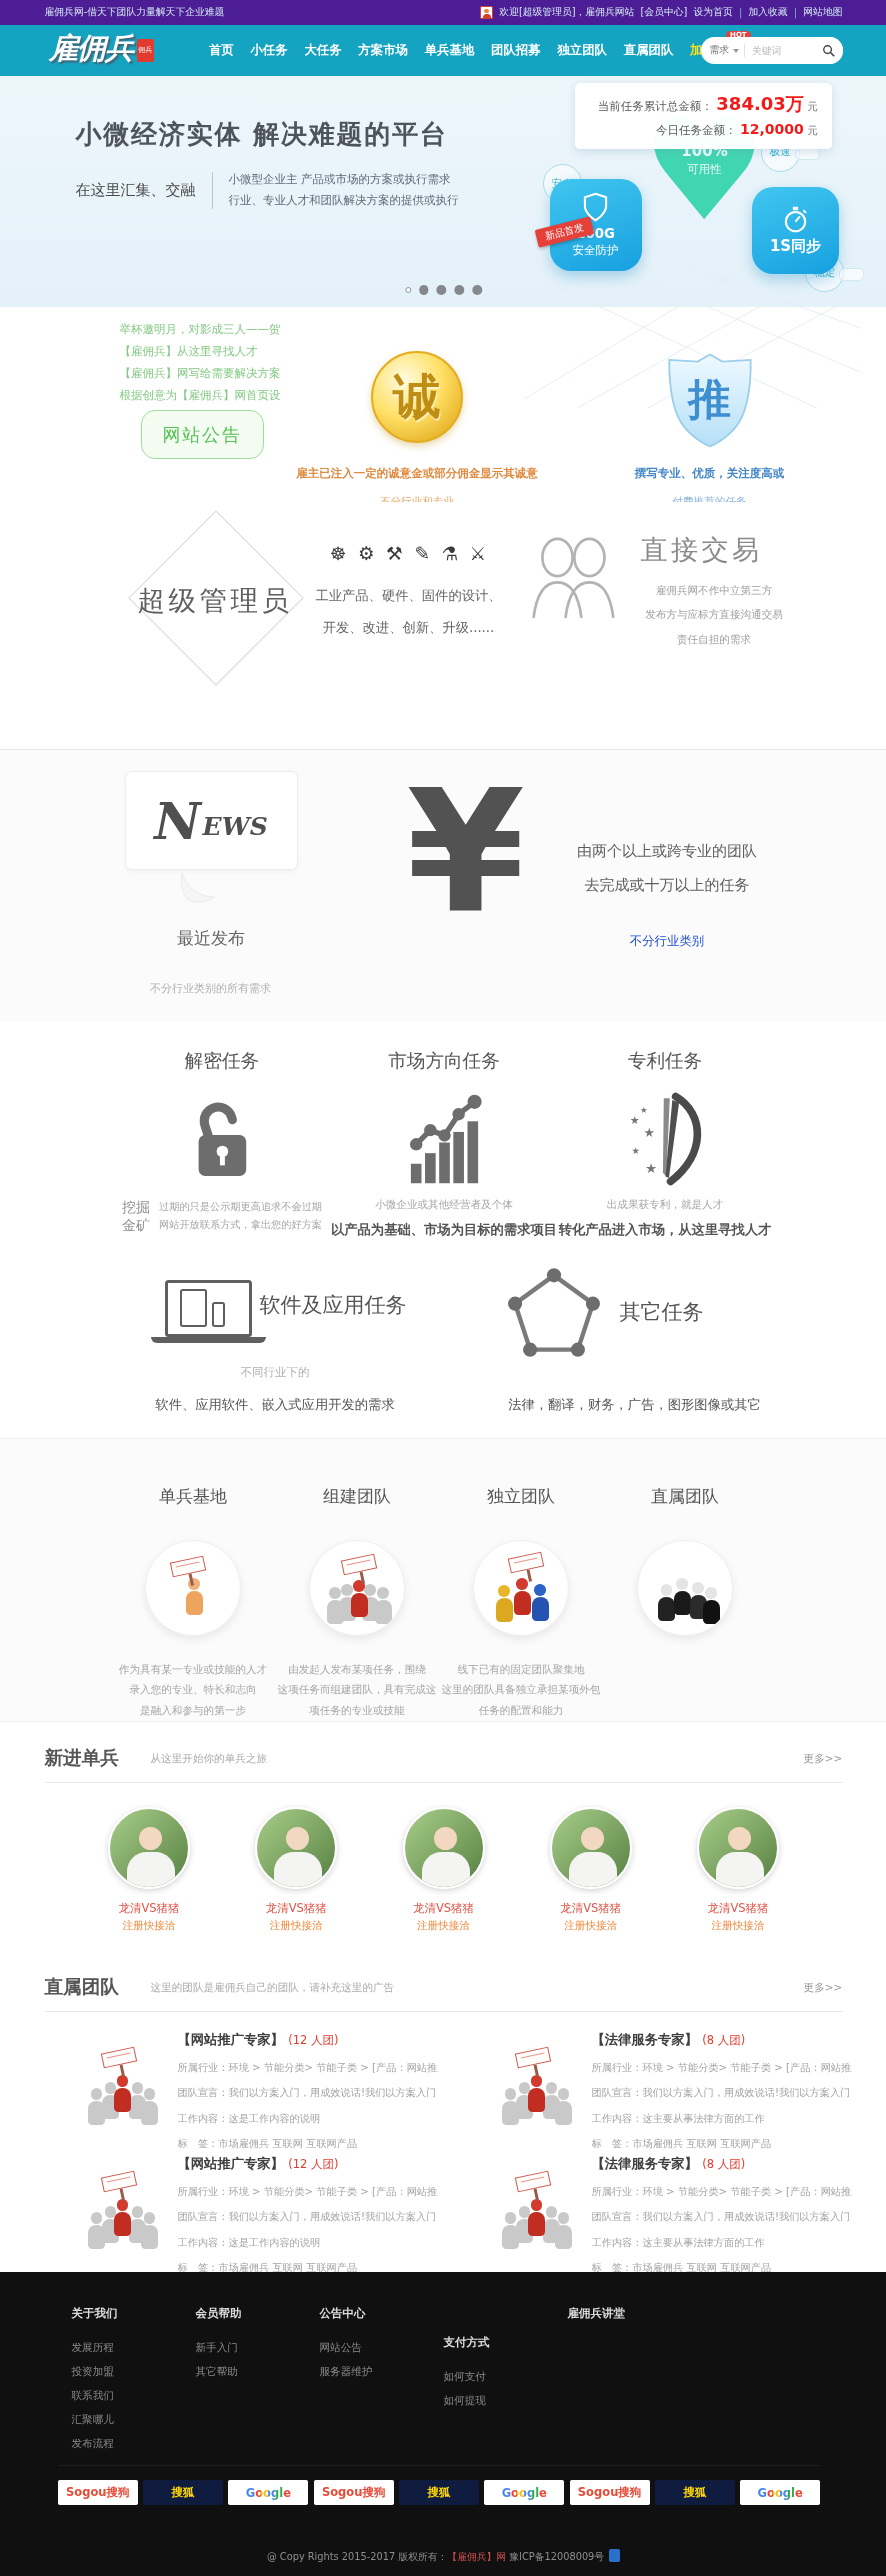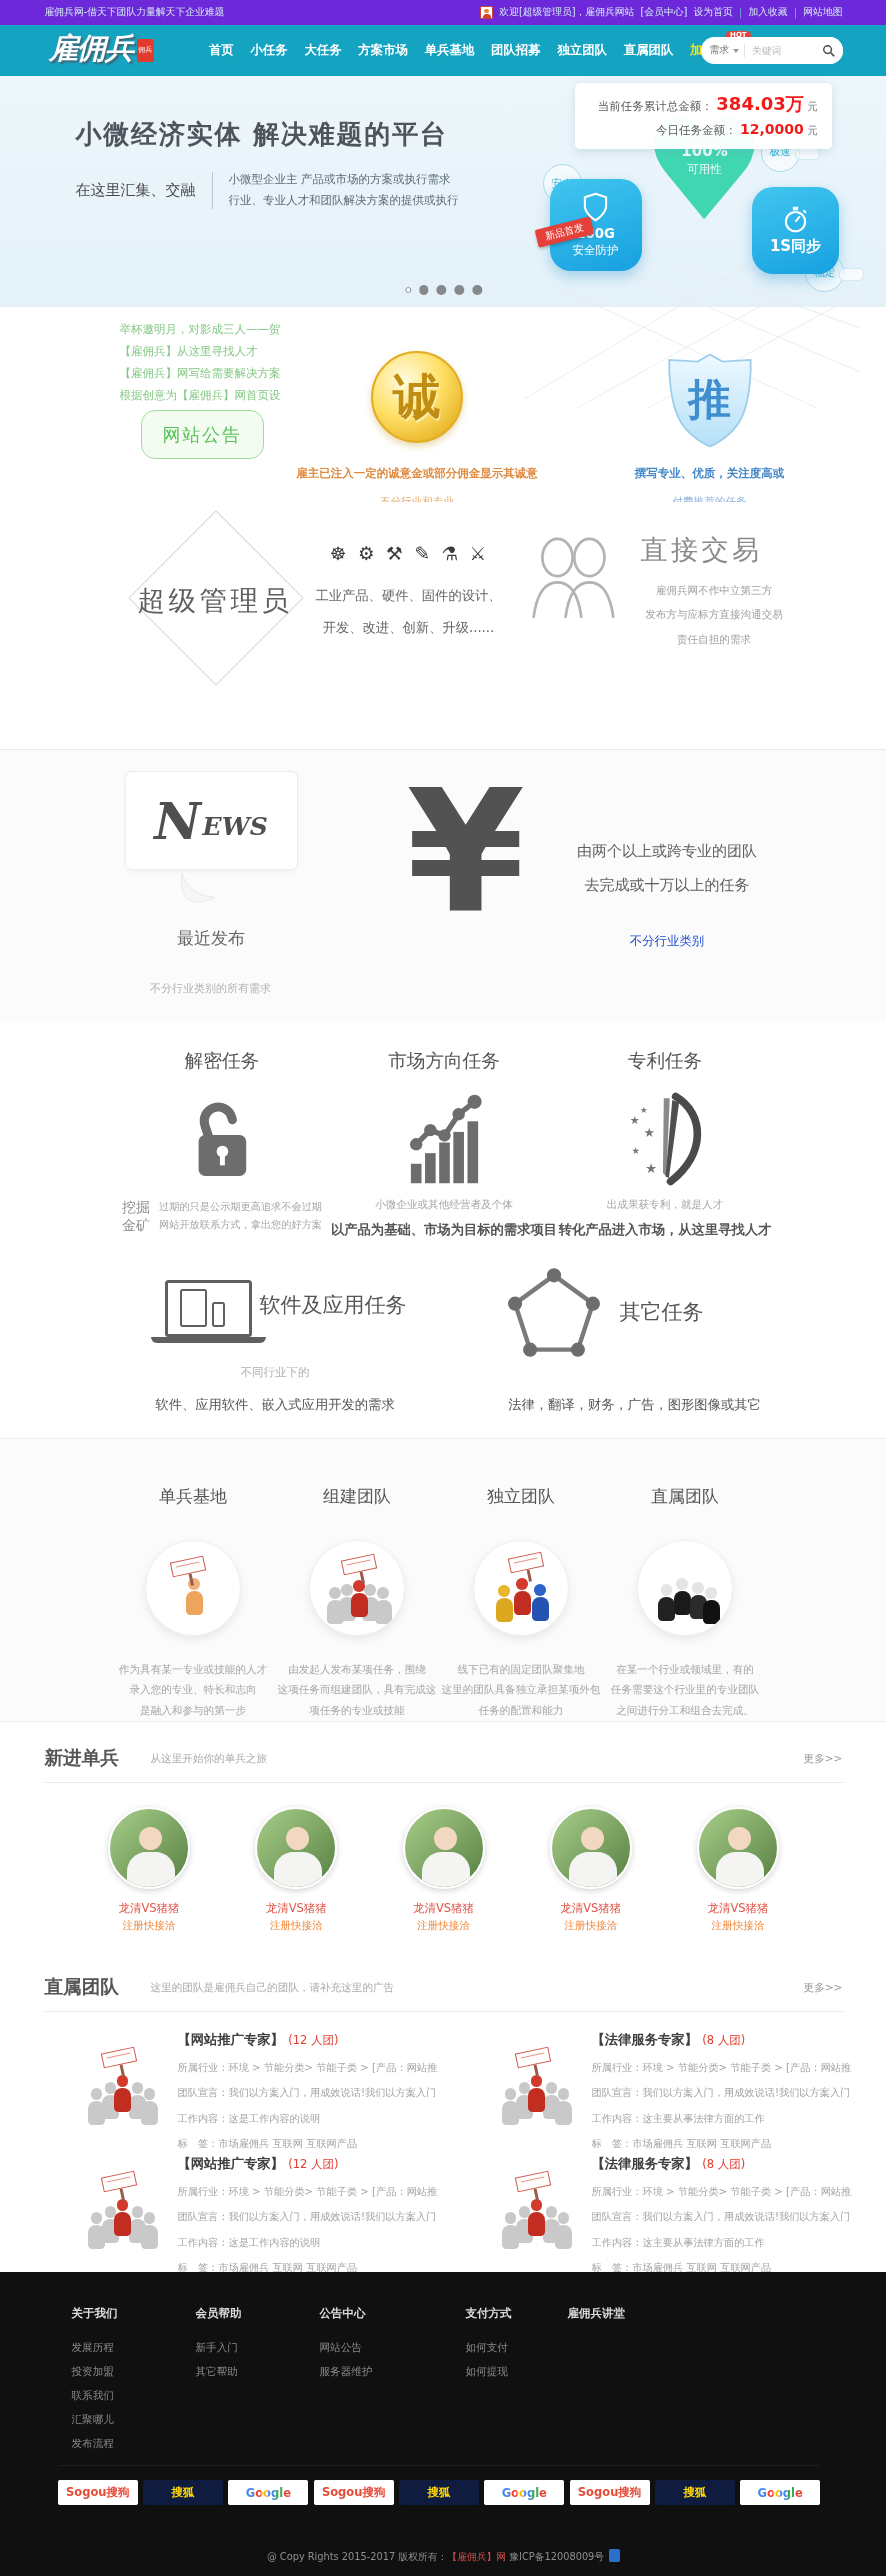--- a/index.html
+++ b/index.html
@@ -2,21 +2,21 @@
 <html style="font-size:14px"><head>
 <meta charset="utf-8">
 <style>
   * { margin:0; padding:0; box-sizing:border-box; }
   body { width:887px; margin:0; font-family:"DejaVu Sans","Liberation Sans",sans-serif; background:#fff; color:#333; }
   .wrap { width:798px; margin:0 auto; position:relative; height:100%; }
   a { text-decoration:none; color:inherit; cursor:pointer; }
   ul { list-style:none; }
 
   
-  .topbar { height:25px; background:#6d28d9; font-size:9.8px; color:#d6eef5; }
+  .topbar { height:25px; background:#4c1d95; font-size:9.8px; color:#d6eef5; }
   .topbar .wrap { display:flex; align-items:center; justify-content:space-between; }
   .tb-right { display:flex; align-items:center; gap:6.2px; }
   .tb-avatar { width:13.3px; height:13.3px; background:#fff; border:0.9px solid #d2402f; border-radius:1.8px; position:relative; display:inline-block; }
   .tb-avatar::before { content:""; position:absolute; left:3.5px; top:1.8px; width:4.4px; height:4.4px; border-radius:50%; background:#e08a3c; }
   .tb-avatar::after { content:""; position:absolute; left:1.8px; top:7px; width:8px; height:4.4px; border-radius:3.5px 3.5px 0 0; background:#d2402f; }
   .tb-sep { color:#6fb7ca; }
 
   
   .navbar { height:51px; background:#15a3c2; }
   .logo { position:absolute; left:4.4px; top:6.2px; display:flex; align-items:flex-end; cursor:pointer; }
@@ -174,21 +174,21 @@
   .dtc3 { left:34px; top:211px; } .dtc4 { left:448px; top:211px; }
   .dt-fig { position:absolute; left:0; top:7px; width:84px; height:108px; }
   .dt-text { position:absolute; left:99px; top:0; right:0; }
   .dt-title { font-size:13.3px; font-weight:bold; color:#3f3f3f; }
   .dt-count { font-size:11.5px; color:#e23d31; font-weight:normal; margin-left:4.4px; }
   .dt-line { font-size:10.2px; color:#a3a3a3; margin-top:11.5px; white-space:nowrap; overflow:hidden; }
 
   
   .footer { height:306px; background:#101010; position:relative; color:#8a8a8a; }
   .fcol { position:absolute; top:34px; }
-  .fc1 { left:27px; } .fc2 { left:151px; } .fc3 { left:275px; } .fc4 { left:421px; } .fc5 { left:523px; }
+  .fc1 { left:27px; } .fc2 { left:151px; } .fc3 { left:275px; } .fc4 { left:399px;margin-top:29px; } .fc5 { left:523px; }
   .fcol-title { font-size:11.5px; font-weight:bold; color:#dcdcdc; margin-bottom:14px; }
   .fcol li { font-size:10.6px; color:#8a8a8a; line-height:24px; cursor:pointer; }
   .entries { position:absolute; left:637px; top:23px; width:151px; text-align:center; }
   .entry-title { font-family:"DejaVu Serif","Liberation Serif",serif; font-style:italic; font-weight:bold; font-size:23px; color:#f2f2f2; letter-spacing:1.8px; }
   .entry-cap { font-family:"DejaVu Serif","Liberation Serif",serif; font-style:italic; font-size:10.6px; color:#6f6f6f; margin:5.3px 0 16px; }
   .logo-row { position:absolute; left:13.3px; top:193px; display:flex; gap:5.3px; border-top:0.9px solid #1f1f1f; padding-top:14px; }
   .lg { width:80px; height:25px; display:flex; align-items:center; justify-content:center; font-size:11.5px; font-weight:bold; border-radius:1.8px; cursor:pointer; white-space:nowrap; overflow:hidden; }
   .lg-sogou { background:#fff; color:#e64b38; }
   .lg-sohu { background:#0f1c3f; color:#ffd800; }
   .lg-google { background:#fff; }
@@ -599,25 +599,20 @@
           </span>
         <span class="tm-fig" style="left:51px;top:41px;--h:#e4e4e4;--b:#2b2b2b;">
             <i></i>
             <b></b>
           </span>
         <span class="tm-fig" style="left:64px;top:46px;--h:#e4e4e4;--b:#111;">
             <i></i>
             <b></b>
           </span>
       </div>
-      <div class="tcol-lines">
-        <div>在某一个行业或领域里，有的</div>
-        <div>任务需要这个行业里的专业团队</div>
-        <div>之间进行分工和组合去完成。</div>
-      </div>
     </div>
   </div>
 </section>
 
 <section class="sec-soldiers">
   <div class="wrap">
     <div class="list-head" style="top:23px;">
       <span class="lh-title">新进单兵</span>
       <span class="lh-sub">从这里开始你的单兵之旅</span>
       <a class="lh-more">更多&gt;&gt;</a>

